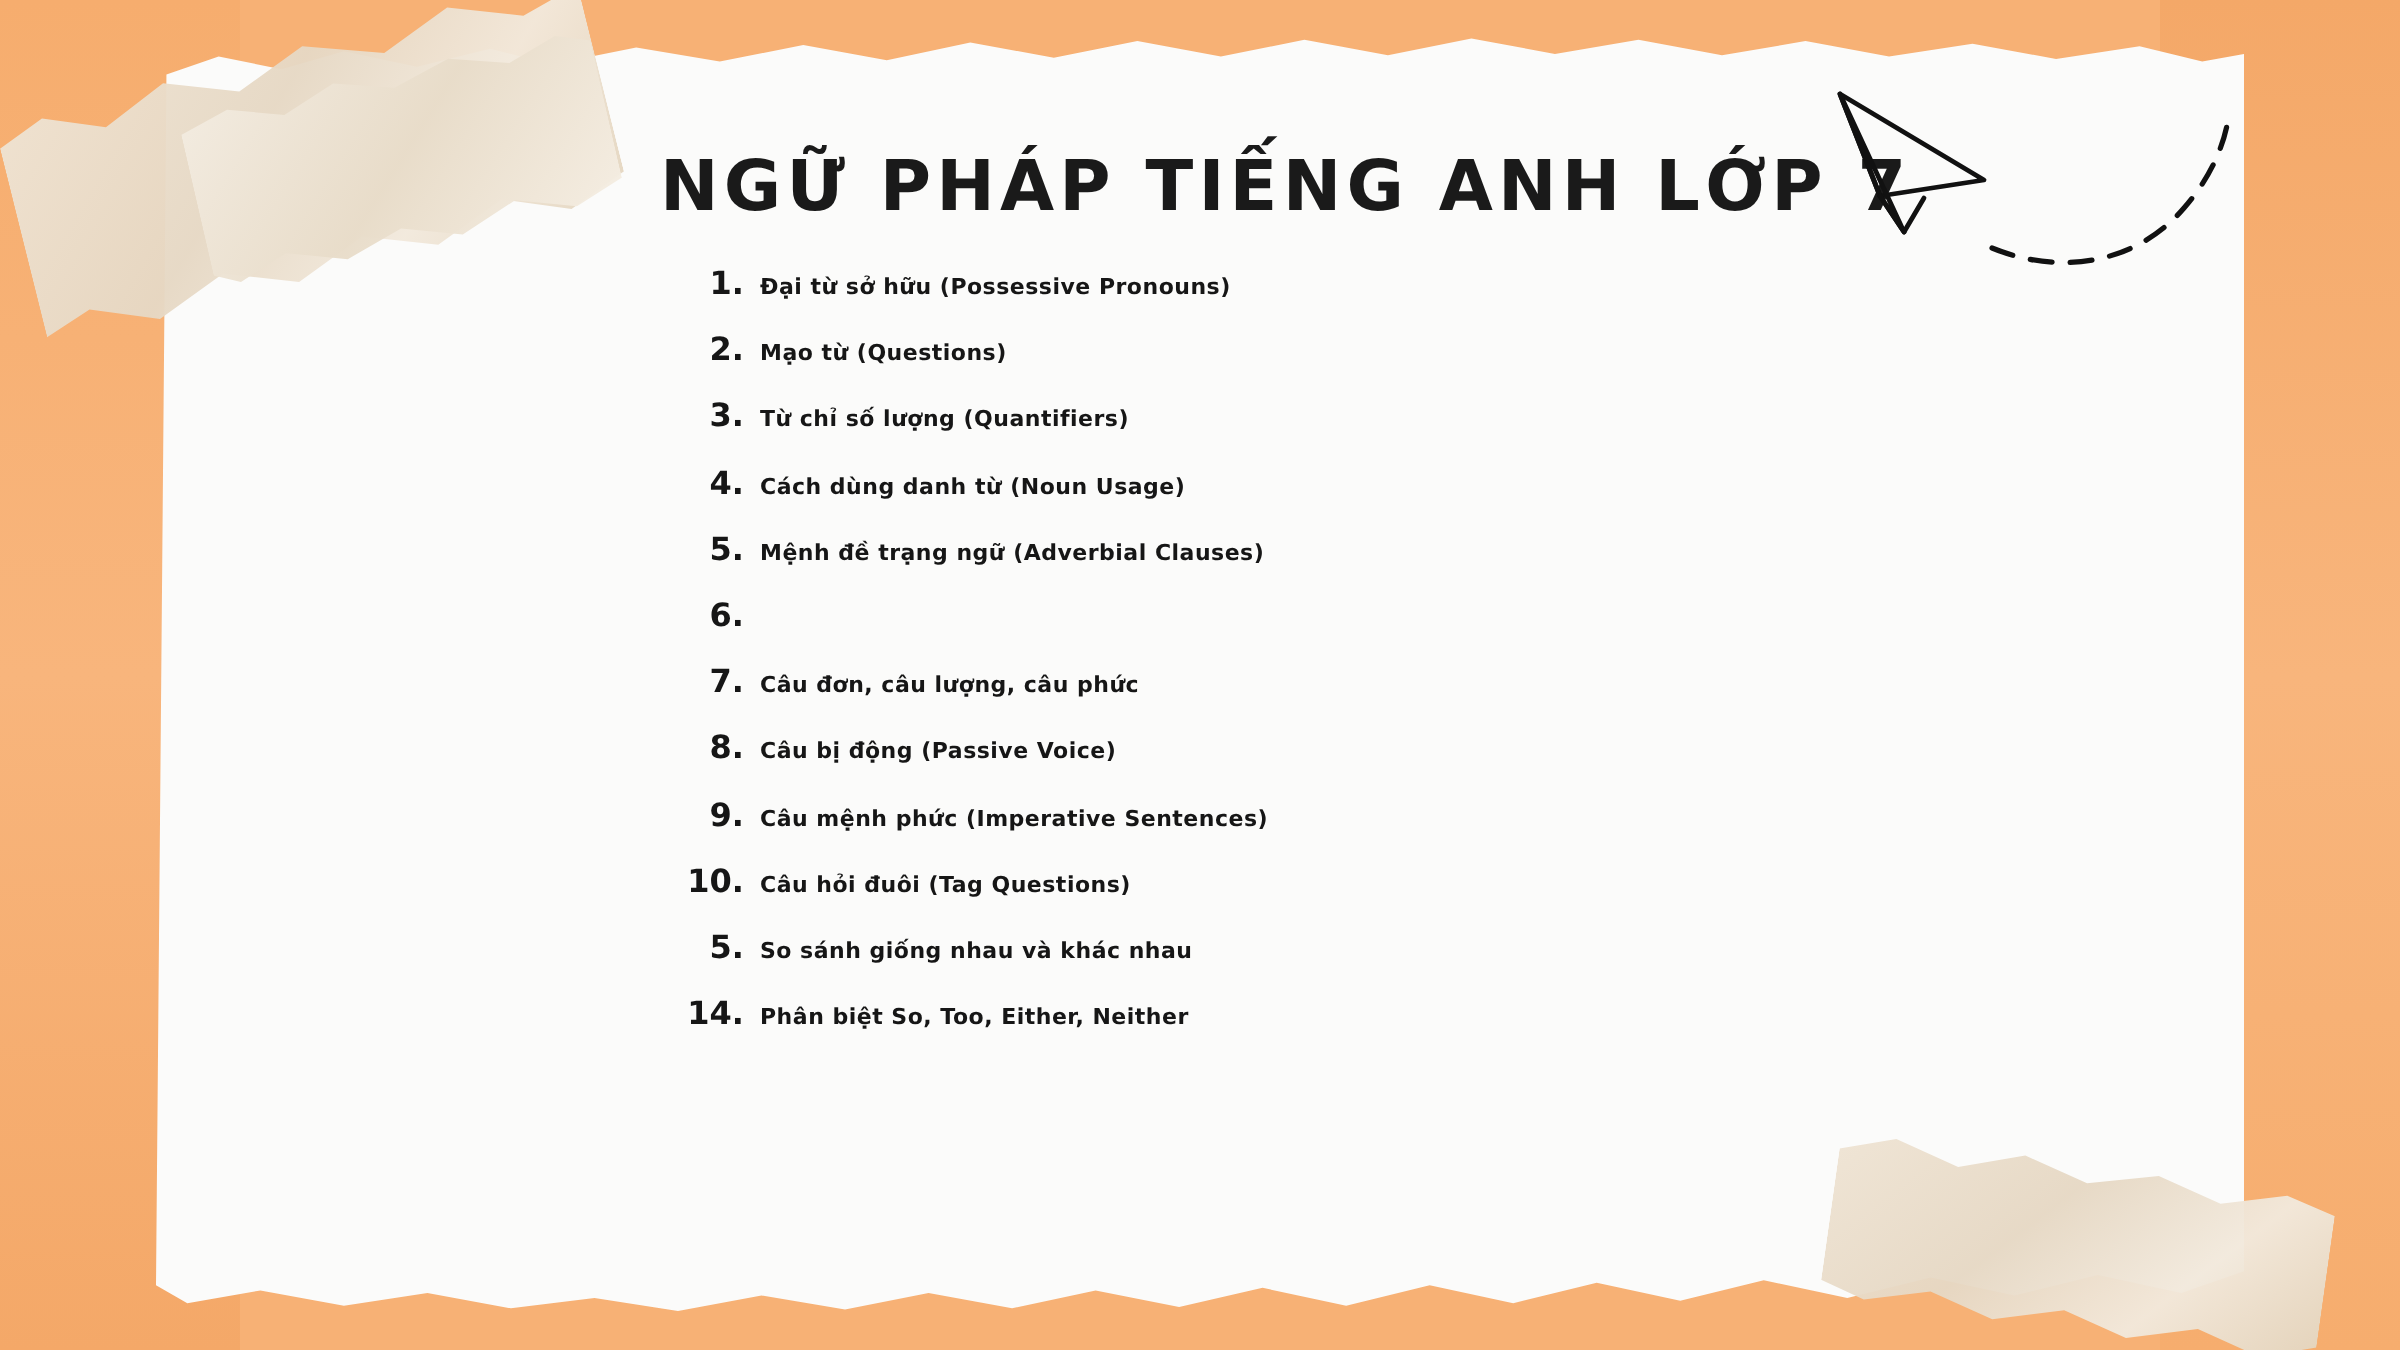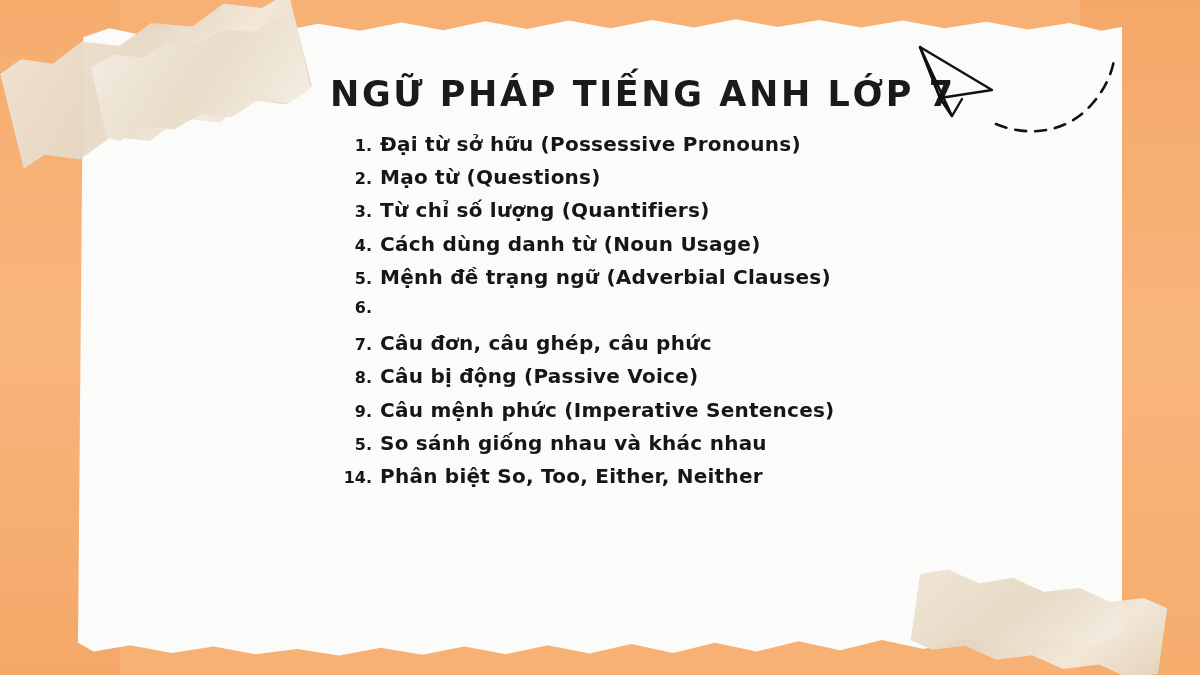--- a/index.html
+++ b/index.html
@@ -139,21 +139,21 @@
     font-family: "DejaVu Sans", sans-serif;
   }
   .num-dot {
     width: 8px;
     font-size: 16px;
     font-weight: 700;
     color: #161616;
     font-family: "DejaVu Sans", sans-serif;
   }
   .item-text {
-    font-size: 20px;
+    font-size: 11px;
     font-weight: 700;
     color: #161616;
     letter-spacing: 0.25px;
     white-space: nowrap;
     font-family: "DejaVu Sans", sans-serif;
   }
 </style>
 </head>
 <body>
 
@@ -216,35 +216,40 @@
       </div>
 
       <div class="list-item">
         <span class="num">6.</span>
         <span class="num-dot"></span>
       </div>
 
       <div class="list-item">
         <span class="num">7.</span>
         <span class="num-dot"></span>
-        <span class="item-text">Câu đơn, câu ghép, câu phức</span>
+        <span class="item-text">Câu đơn, câu lượng, câu phức</span>
       </div>
 
       <div class="list-item">
         <span class="num">8.</span>
         <span class="num-dot"></span>
         <span class="item-text">Câu bị động (Passive Voice)</span>
       </div>
 
       <div class="list-item">
         <span class="num">9.</span>
         <span class="num-dot"></span>
         <span class="item-text">Câu mệnh phức (Imperative Sentences)</span>
       </div>
 
+      <div class="list-item">
+        <span class="num">10.</span>
+        <span class="num-dot"></span>
+        <span class="item-text">Câu hỏi đuôi (Tag Questions)</span>
+      </div>
 
 
 
       <div class="list-item">
         <span class="num">5.</span>
         <span class="num-dot"></span>
         <span class="item-text">So sánh giống nhau và khác nhau</span>
       </div>
 
       <div class="list-item">

